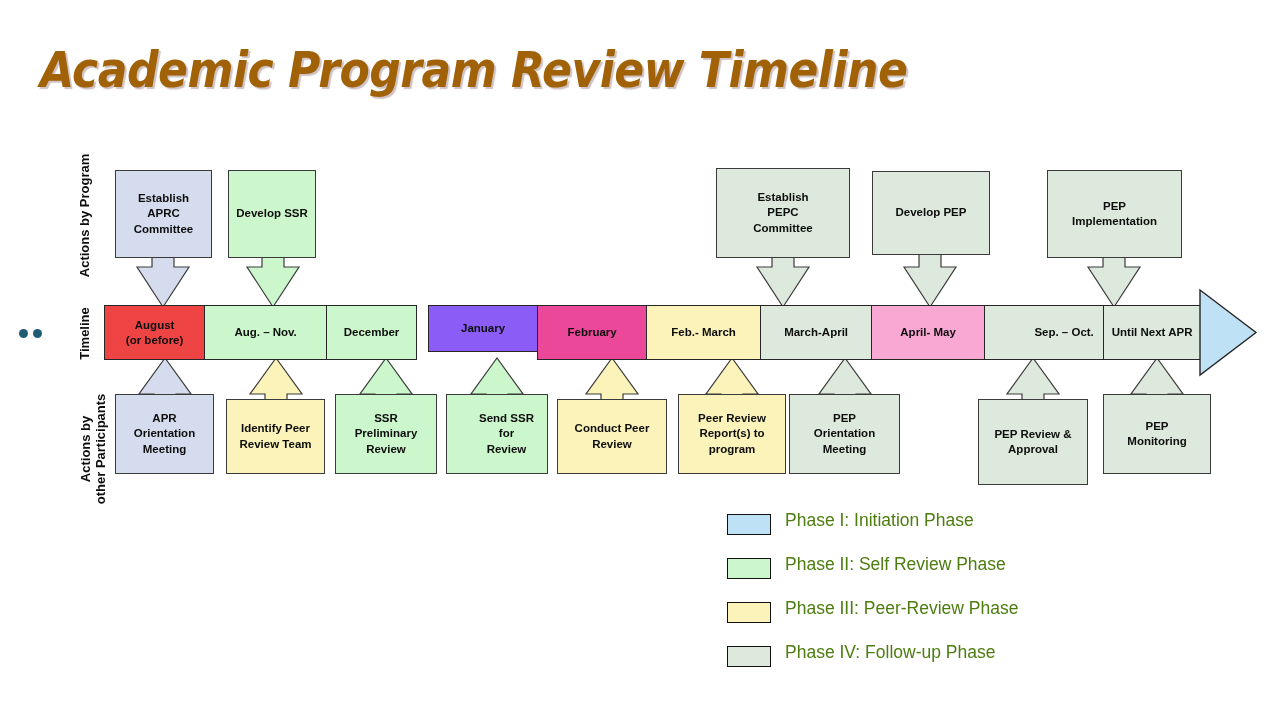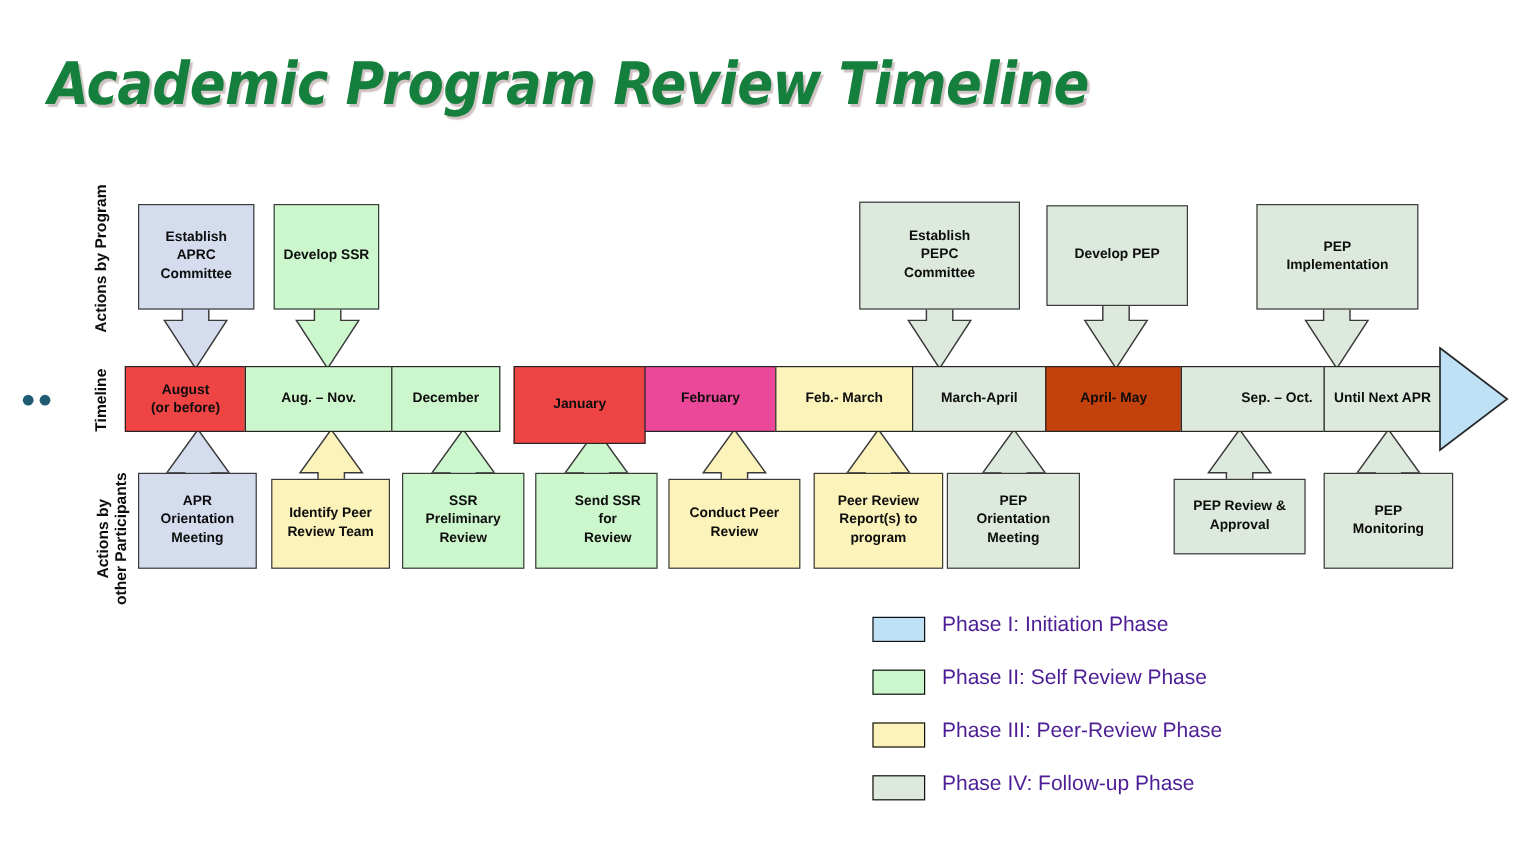--- a/index.html
+++ b/index.html
@@ -9,21 +9,21 @@
     position:relative;
   }
   #stage{position:absolute;inset:0;width:1280px;height:720px;}
 
   
   .title{
     position:absolute;left:40px;top:42px;
     font-family:"DejaVu Sans Condensed","Liberation Sans",sans-serif;
     font-size:49px;font-weight:bold;font-style:italic;
     letter-spacing:-0.5px;
-    color:#15803d;
+    color:#a16207;
     text-shadow:2px 2px 1px rgba(150,120,120,0.45);
     white-space:nowrap;
   }
 
   
   .vlabel{
     position:absolute;
     font-size:13px;font-weight:bold;color:#0d0d0d;
     transform-origin:center center;
     transform:rotate(-90deg);
@@ -57,21 +57,21 @@
   }
 
   
   svg.overlay{position:absolute;left:0;top:0;width:1280px;height:720px;pointer-events:none;overflow:visible;}
   svg.overlay *{pointer-events:auto;}
 
   
   .legend{position:absolute;left:727px;top:508px;}
   .legrow{position:relative;height:44px;}
   .swatch{position:absolute;left:0;top:6px;width:44px;height:21px;border:1.4px solid #111;box-sizing:border-box;}
-  .legtext{position:absolute;left:58px;top:2px;font-size:17.5px;color:#4c1d95;white-space:nowrap;}
+  .legtext{position:absolute;left:58px;top:2px;font-size:17.5px;color:#4d7c0f;white-space:nowrap;}
 </style>
 </head>
 <body>
 
 <div id="stage">
 
   <div class="title">Academic Program Review Timeline</div>
 
   <div class="vlabel" id="vlabel-top" style="left:10px;top:208px;width:150px;">Actions by Program</div>
   <div class="vlabel" id="vlabel-mid" style="left:51px;top:326px;width:68px;">Timeline</div>
@@ -120,33 +120,33 @@
       <div class="node plainbox" style="left: 446px; top: 394px; width: 102px; height: 80px; background: rgb(204, 247, 204); padding-left: 23px;"><span>Send SSR for
 Review</span></div>
       <div class="node plainbox" style="left: 557px; top: 399px; width: 110px; height: 75px; background: rgb(251, 243, 185);"><span>Conduct Peer
 Review</span></div>
       <div class="node plainbox" style="left: 678px; top: 394px; width: 108px; height: 80px; background: rgb(251, 243, 185);"><span>Peer Review
 Report(s) to
 program</span></div>
       <div class="node plainbox" style="left: 789px; top: 394px; width: 111px; height: 80px; background: rgb(220, 233, 220);"><span>PEP
 Orientation
 Meeting</span></div>
-      <div class="node plainbox" style="left: 978px; top: 399px; width: 110px; height: 63px; background: rgb(220, 233, 220);"><span>PEP Review  &amp;
+      <div class="node plainbox" style="left: 978px; top: 399px; width: 110px; height: 86px; background: rgb(220, 233, 220);"><span>PEP Review  &amp;
 Approval</span></div>
       <div class="node plainbox" style="left: 1103px; top: 394px; width: 108px; height: 80px; background: rgb(220, 233, 220);"><span>PEP
 Monitoring</span></div>
       <div class="tcell" style="left: 104px; top: 305px; width: 101.2px; height: 55px; background: #ef4444;"><span>August
 (or before)</span></div>
       <div class="tcell" style="left: 204px; top: 305px; width: 123.2px; height: 55px; background: rgb(204, 247, 204);"><span>Aug. – Nov.</span></div>
       <div class="tcell" style="left: 326px; top: 305px; width: 91px; height: 55px; background: rgb(204, 247, 204);"><span>December</span></div>
-      <div class="tcell" style="left: 428px; top: 305px; width: 110.2px; height: 65px; background: #ef4444;"><span>January</span></div>
+      <div class="tcell" style="left: 428px; top: 305px; width: 110.2px; height: 47px; background: #8b5cf6;"><span>January</span></div>
       <div class="tcell" style="left: 537px; top: 305px; width: 110.2px; height: 55px; background: #ec4899;"><span>February</span></div>
       <div class="tcell" style="left: 646px; top: 305px; width: 115.2px; height: 55px; background: rgb(251, 243, 185);"><span>Feb.- March</span></div>
       <div class="tcell" style="left: 760px; top: 305px; width: 112.2px; height: 55px; background: rgb(220, 233, 220);"><span>March-April</span></div>
-      <div class="tcell" style="left: 871px; top: 305px; width: 114.2px; height: 55px; background: #c2410c;"><span>April- May</span></div>
+      <div class="tcell" style="left: 871px; top: 305px; width: 114.2px; height: 55px; background: #f9a8d4;"><span>April- May</span></div>
       <div class="tcell" style="left: 984px; top: 305px; width: 120.2px; height: 55px; background: rgb(220, 233, 220); padding-left: 40px;"><span>Sep. – Oct.</span></div>
       <div class="tcell" style="left: 1103px; top: 305px; width: 98.2px; height: 55px; background: rgb(220, 233, 220);"><span>Until Next APR</span></div>
     </div>
 
   <div class="legend" id="legend">
       <div class="legrow">
         <div class="swatch" style="background: rgb(191, 225, 245);"></div>
         <div class="legtext">Phase I: Initiation Phase</div>
       </div>
       <div class="legrow">

